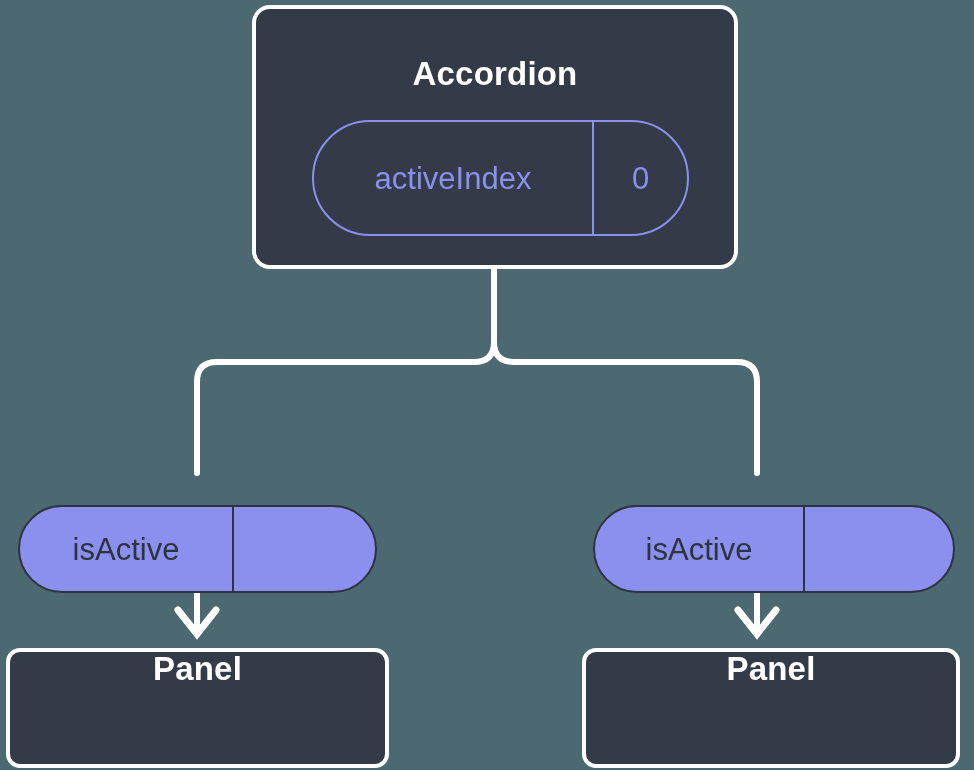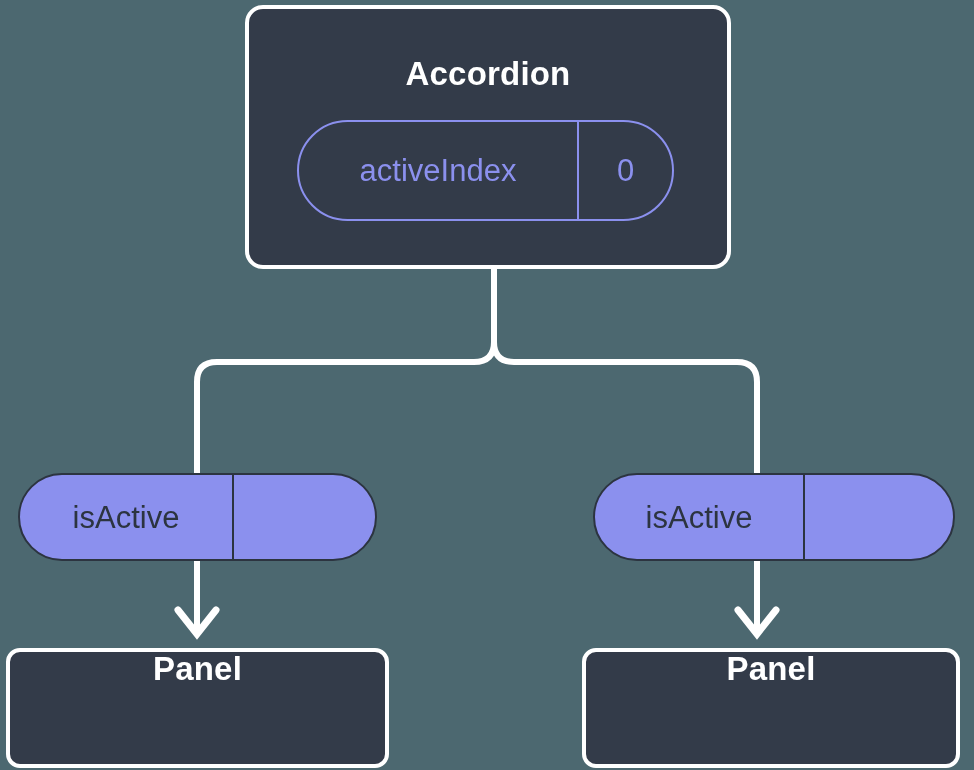--- a/index.html
+++ b/index.html
@@ -35,21 +35,21 @@
     position: absolute;
     box-sizing: border-box;
     background: #333b49;
     border: 4px solid #ffffff;
     border-radius: 16px;
     display: flex;
     align-items: flex-start;
     justify-content: center;
   }
   .node-box.accordion {
-    left: 245px;
+    left: 252px;
     top: 5px;
     width: 486px;
     height: 264px;
     border-radius: 18px;
     align-items: flex-start;
   }
   .node-box.panel {
     height: 120px;
     border-radius: 14px;
   }
@@ -88,24 +88,24 @@
   .pill .pill-val {
     display: flex;
     align-items: center;
     justify-content: center;
     white-space: nowrap;
     line-height: 1;
   }
 
   
   .pill.outline {
-    left: 297px;
+    left: 312px;
     top: 120px;
     width: 377px;
-    height: 101px;
+    height: 116px;
     border: 2px solid #8b90ee;
     background: transparent;
     justify-content: flex-end;
   }
   .pill.outline .pill-key {
     flex: 0 0 278px;
     border-right: 2px solid #8b90ee;
     color: #8b90ee;
     font-size: 31px;
   }
@@ -113,20 +113,21 @@
     flex: 1 1 auto;
     color: #8b90ee;
     font-size: 31px;
   }
 
   
   .pill.filled {
     background: #8b90ee;
     border: 2.5px solid #2c3440;
     height: 88px;
+    margin-top: 32px;
   }
   .pill.filled .pill-key {
     border-right: 2.5px solid #2c3440;
     color: #2c3440;
     font-size: 31px;
   }
   .pill.filled .pill-val {
     color: #2c3440;
     font-size: 31px;
     flex: 1 1 auto;

